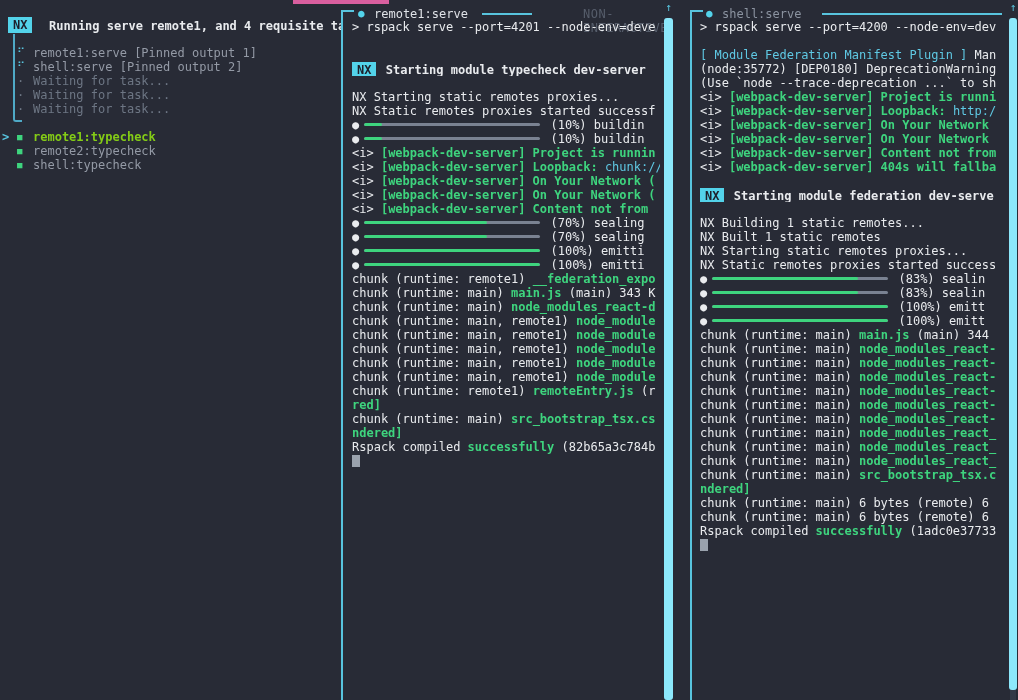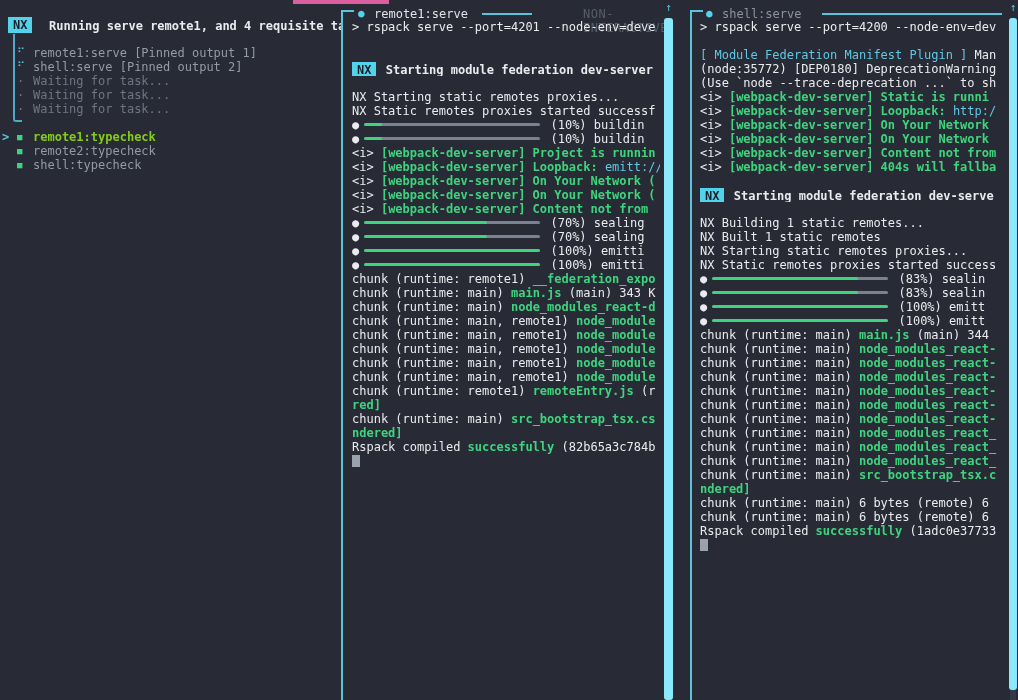--- a/index.html
+++ b/index.html
@@ -104,28 +104,28 @@
   <div class="pane-header">
     <span class="bullet">●</span>
     <span class="pane-title">remote1:serve</span>
     <span class="h-rule"></span>
     <span class="ni-tag">NON-INTERACTIVE</span>
   </div>
   <div class="pane-body" id="pane-body-0">
       <div class="tl"><span class="s-w">&gt; rspack serve --port=4201 --node-env=deve</span></div>
       <div class="tl"></div>
       <div class="tl"></div>
-      <div class="tl"><span class="nx-badge">NX</span><span class="s-b"> Starting module federation dev-server</span></div>
+      <div class="tl"><span class="nx-badge">NX</span><span class="s-b"> Starting module typecheck dev-server</span></div>
       <div class="tl"></div>
       <div class="tl"><span class="s-w">NX Starting static remotes proxies...</span></div>
       <div class="tl"><span class="s-w">NX Static remotes proxies started successf</span></div>
       <div class="tl"><span class="s-w">●</span><span class="bar"><i style="width: 10%;"></i></span><span class="s-w"> (10%) buildin</span></div>
       <div class="tl"><span class="s-w">●</span><span class="bar"><i style="width: 10%;"></i></span><span class="s-w"> (10%) buildin</span></div>
       <div class="tl"><span class="s-w">&lt;i&gt; </span><span class="s-g">[webpack-dev-server] Project is runnin</span></div>
-      <div class="tl"><span class="s-w">&lt;i&gt; </span><span class="s-g">[webpack-dev-server] Loopback: </span><span class="s-cb">emitt://</span></div>
+      <div class="tl"><span class="s-w">&lt;i&gt; </span><span class="s-g">[webpack-dev-server] Loopback: </span><span class="s-cb">chunk://</span></div>
       <div class="tl"><span class="s-w">&lt;i&gt; </span><span class="s-g">[webpack-dev-server] On Your Network (</span></div>
       <div class="tl"><span class="s-w">&lt;i&gt; </span><span class="s-g">[webpack-dev-server] On Your Network (</span></div>
       <div class="tl"><span class="s-w">&lt;i&gt; </span><span class="s-g">[webpack-dev-server] Content not from</span></div>
       <div class="tl"><span class="s-w">●</span><span class="bar"><i style="width: 70%;"></i></span><span class="s-w"> (70%) sealing</span></div>
       <div class="tl"><span class="s-w">●</span><span class="bar"><i style="width: 70%;"></i></span><span class="s-w"> (70%) sealing</span></div>
       <div class="tl"><span class="s-w">●</span><span class="bar"><i style="width: 100%;"></i></span><span class="s-w"> (100%) emitti</span></div>
       <div class="tl"><span class="s-w">●</span><span class="bar"><i style="width: 100%;"></i></span><span class="s-w"> (100%) emitti</span></div>
       <div class="tl"><span class="s-w">chunk (runtime: remote1) </span><span class="s-g">__federation_expo</span></div>
       <div class="tl"><span class="s-w">chunk (runtime: main) </span><span class="s-g">main.js</span><span class="s-w"> (main) 343 K</span></div>
       <div class="tl"><span class="s-w">chunk (runtime: main) </span><span class="s-g">node_modules_react-d</span></div>
@@ -155,21 +155,21 @@
     <span class="bullet">●</span>
     <span class="pane-title">shell:serve</span>
     <span class="h-rule"></span>
   </div>
   <div class="pane-body" id="pane-body-1">
       <div class="tl"><span class="s-w">&gt; rspack serve --port=4200 --node-env=dev</span></div>
       <div class="tl"></div>
       <div class="tl"><span class="s-c">[ Module Federation Manifest Plugin ]</span><span class="s-w"> Man</span></div>
       <div class="tl"><span class="s-w">(node:35772) [DEP0180] DeprecationWarning</span></div>
       <div class="tl"><span class="s-w">(Use `node --trace-deprecation ...` to sh</span></div>
-      <div class="tl"><span class="s-w">&lt;i&gt; </span><span class="s-g">[webpack-dev-server] Static is runni</span></div>
+      <div class="tl"><span class="s-w">&lt;i&gt; </span><span class="s-g">[webpack-dev-server] Project is runni</span></div>
       <div class="tl"><span class="s-w">&lt;i&gt; </span><span class="s-g">[webpack-dev-server] Loopback: </span><span class="s-cb">http:/</span></div>
       <div class="tl"><span class="s-w">&lt;i&gt; </span><span class="s-g">[webpack-dev-server] On Your Network</span></div>
       <div class="tl"><span class="s-w">&lt;i&gt; </span><span class="s-g">[webpack-dev-server] On Your Network</span></div>
       <div class="tl"><span class="s-w">&lt;i&gt; </span><span class="s-g">[webpack-dev-server] Content not from</span></div>
       <div class="tl"><span class="s-w">&lt;i&gt; </span><span class="s-g">[webpack-dev-server] 404s will fallba</span></div>
       <div class="tl"></div>
       <div class="tl"><span class="nx-badge">NX</span><span class="s-b"> Starting module federation dev-serve</span></div>
       <div class="tl"></div>
       <div class="tl"><span class="s-w">NX Building 1 static remotes...</span></div>
       <div class="tl"><span class="s-w">NX Built 1 static remotes</span></div>

